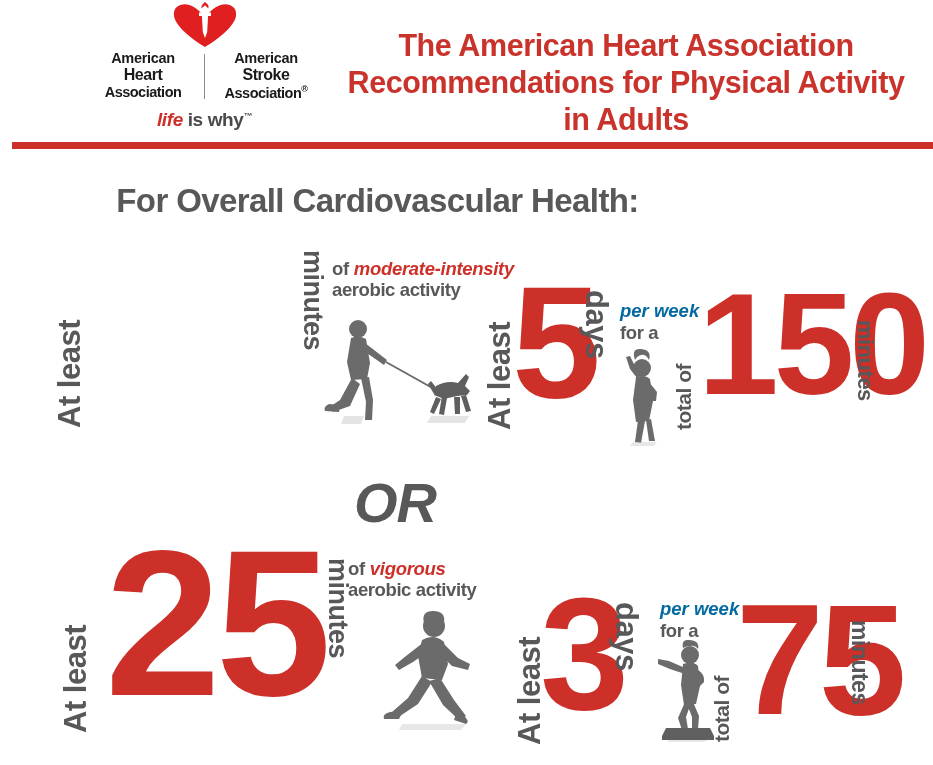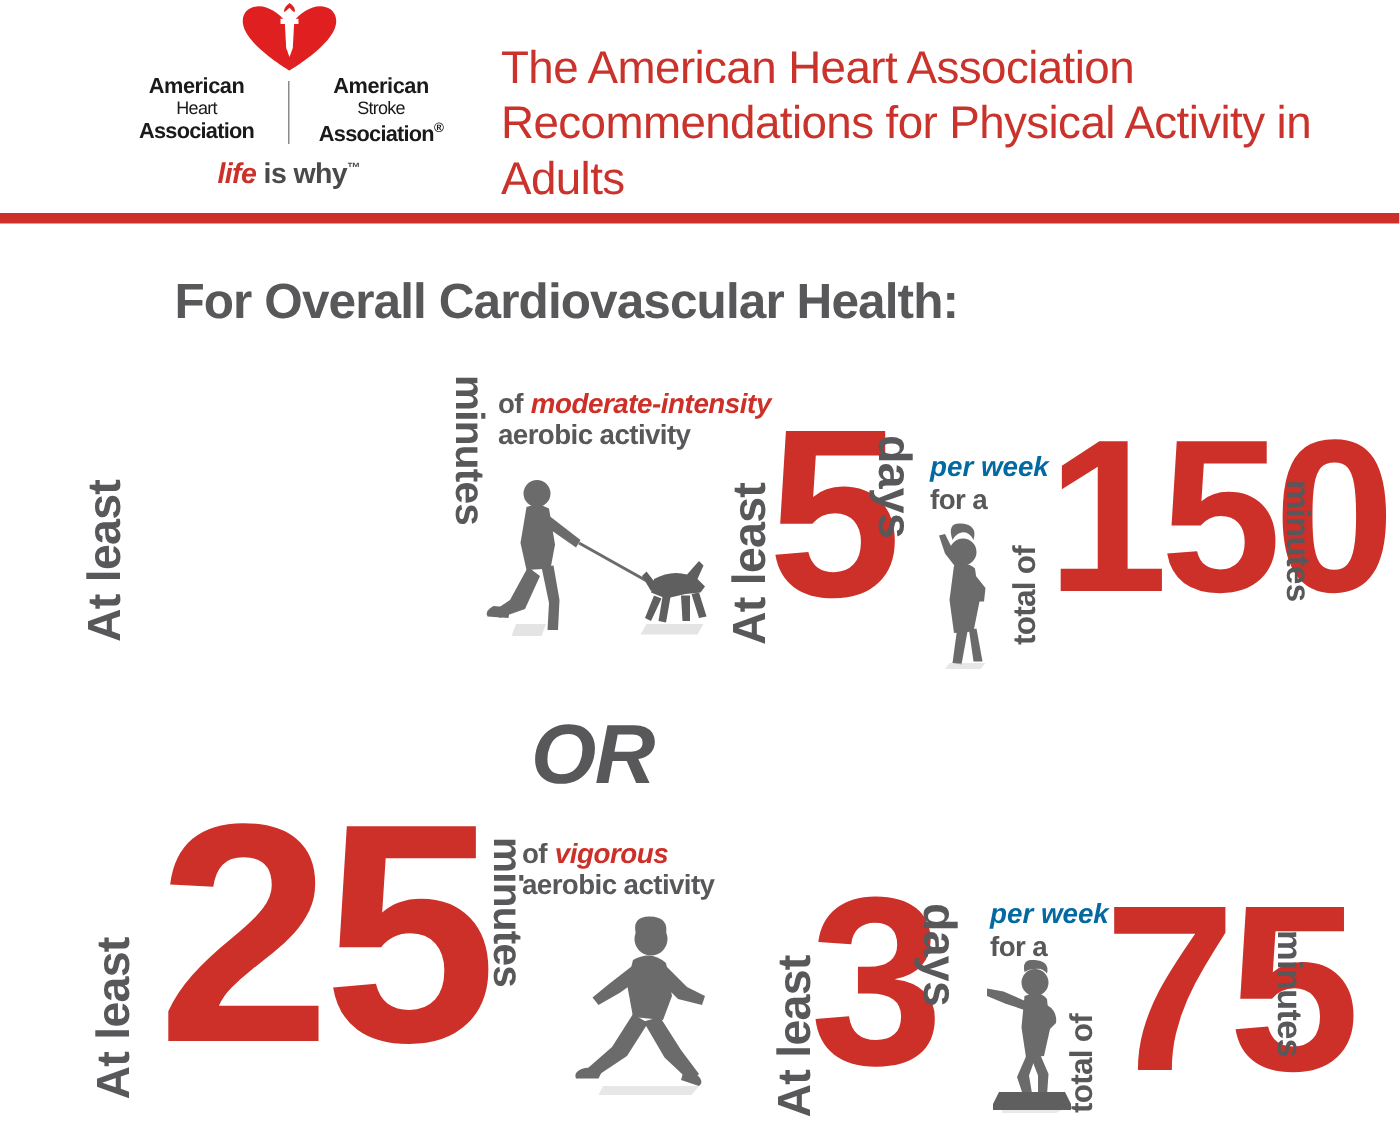--- a/index.html
+++ b/index.html
@@ -5,37 +5,37 @@
   * { box-sizing: border-box; margin: 0; padding: 0; }
   html, body {
     width: 933px; height: 765px;
     background: #ffffff;
     font-family: "Liberation Sans", sans-serif;
     overflow: hidden;
   }
   .page { position: relative; width: 933px; height: 765px; background: #fff; }
 
   
-  .header { position: relative; height: 145px; width: 771px; }
+  .header { position: relative; height: 145px; width: 771px; margin-left: 12px; }
   .logo-block { position: absolute; left: 70px; top: 2px; width: 245px; text-align: center; }
   .logo-mark { height: 46px; display: flex; justify-content: center; align-items: flex-end; }
   .logo-names { display: flex; justify-content: center; align-items: flex-start; margin-top: 2px; }
   .logo-col { width: 110px; text-align: center; color: #1a1a1a; line-height: 1.12; }
   .logo-col .l1 { font-size: 14.5px; font-weight: bold; letter-spacing: -0.3px; }
-  .logo-col .l2 { font-size: 12px; font-weight: normal; letter-spacing: -0.5px; }
+  .logo-col .l2 { font-size: 16px; font-weight: bold; letter-spacing: -0.5px; }
   .logo-col .l3 { font-size: 14.5px; font-weight: bold; letter-spacing: -0.5px; }
   .logo-div { width: 1px; background: #8a8a8a; align-self: stretch; margin: 4px 6px 2px 6px; }
   .reg { font-size: 9px; font-weight: bold; vertical-align: super; }
   .tagline { margin-top: 8px; font-size: 19px; font-weight: bold; color: #4a4a4a; letter-spacing: -0.4px; }
   .tagline .red { color: #cc3028; font-style: italic; }
   .tm { font-size: 9px; vertical-align: super; }
 
   .title { position: absolute; left: 334px; top: 27px; width: 560px;
-           color: #c9332b; font-size: 30.5px; font-weight: normal; line-height: 1.22;
-           letter-spacing: -0.4px; }
+           color: #c9332b; font-size: 30.5px; font-weight: bold; line-height: 1.22;
+           letter-spacing: -0.4px; text-align: center; }
   .rule { position: absolute; left: 0; top: 142px; width: 933px; height: 7px; background: #cc3028; }
 
   
   .subtitle { position: absolute; left: 0; top: 182px; width: 755px; text-align: center;
               color: #58585a; font-size: 33px; font-weight: bold; letter-spacing: -0.6px; }
 
   
   .vert-up   { writing-mode: vertical-rl; transform: rotate(180deg); white-space: nowrap; }
   .vert-down { writing-mode: vertical-rl; white-space: nowrap; }
   .flip      { transform: rotate(180deg); white-space: nowrap; }

